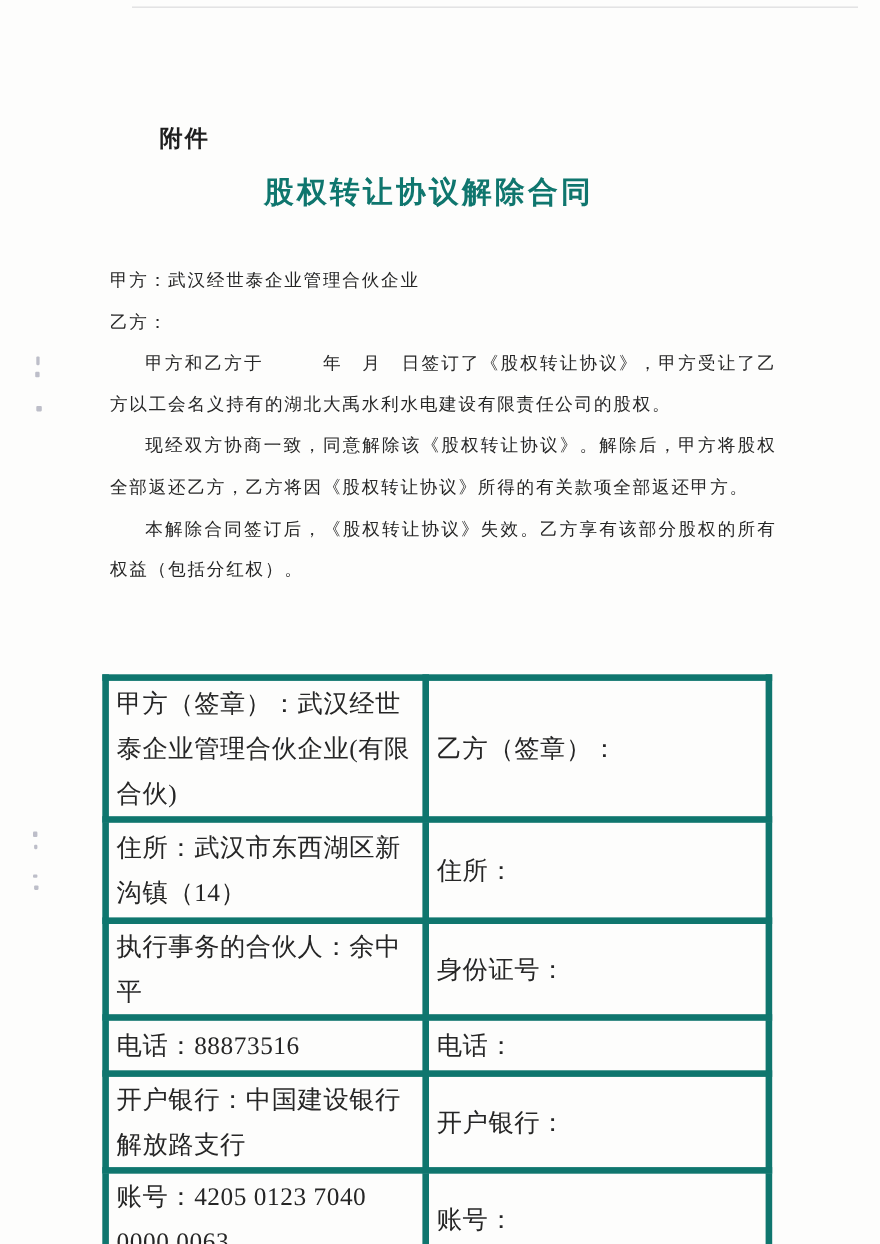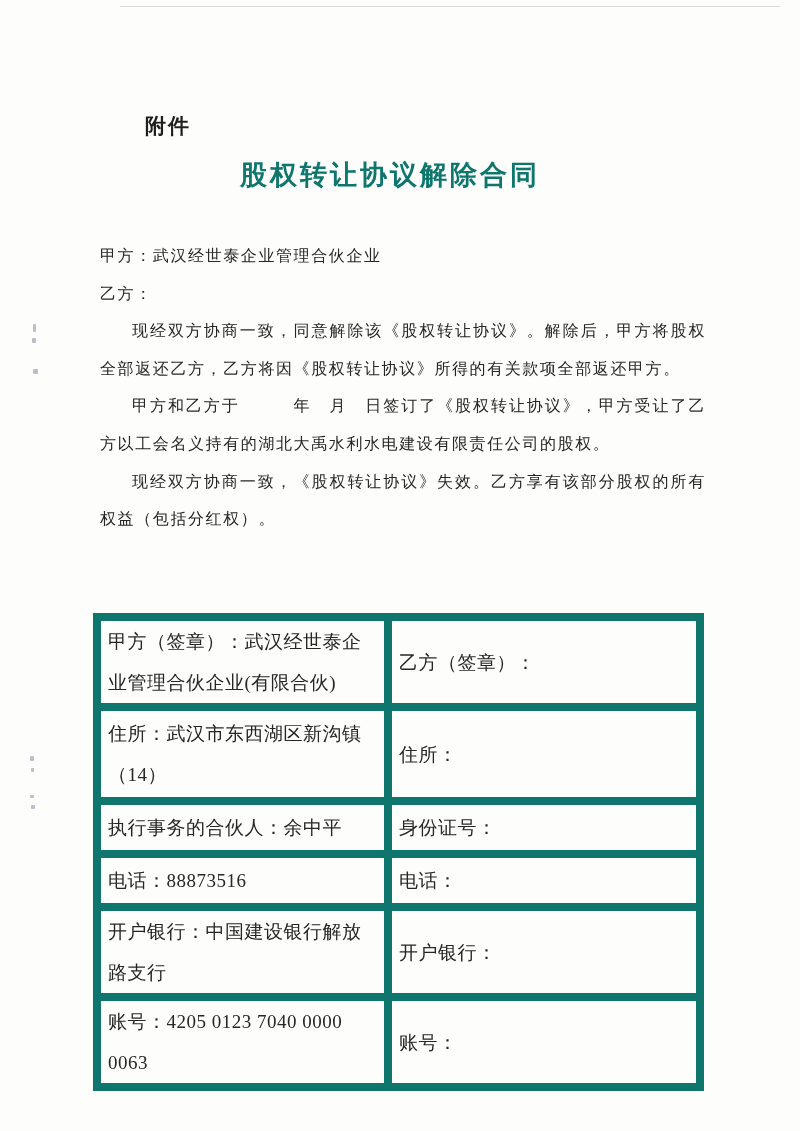--- a/index.html
+++ b/index.html
@@ -74,22 +74,22 @@
   }
   table.sig-table {
     position: absolute;
     left: 93px;
     top: 613px;
     width: 603px;
     border-collapse: collapse;
     table-layout: fixed;
   }
   table.sig-table td {
-    border: 8px solid #0f766e;
-    font-size: 19px;
+    border: 6px solid #0f766e;
+    font-size: 23px;
     letter-spacing: 0.5px;
     line-height: 41px;
     padding: 0 6px 0 7px;
     vertical-align: middle;
     color: #262626;
     overflow: hidden;
   }
   col.col-left  { width: 291px; }
   col.col-right { width: 312px; }
   tr.row-tall-1 td { height: 82px; }
@@ -106,23 +106,23 @@
 
   <div class="scan-edge-top"></div>
 
   <div class="attachment-label">附件</div>
 
   <div class="doc-title">股权转让协议解除合同</div>
 
   <div class="doc-body">
     <div class="party-line">甲方：武汉经世泰企业管理合伙企业</div>
     <div class="party-line">乙方：</div>
+    <p class="para">甲方和乙方于　　　年　月　日签订了《股权转让协议》，甲方受让了乙方以工会名义持有的湖北大禹水利水电建设有限责任公司的股权。</p>
     <p class="para">现经双方协商一致，同意解除该《股权转让协议》。解除后，甲方将股权全部返还乙方，乙方将因《股权转让协议》所得的有关款项全部返还甲方。</p>
-    <p class="para">甲方和乙方于　　　年　月　日签订了《股权转让协议》，甲方受让了乙方以工会名义持有的湖北大禹水利水电建设有限责任公司的股权。</p>
-    <p class="para">现经双方协商一致，《股权转让协议》失效。乙方享有该部分股权的所有权益（包括分红权）。</p>
+    <p class="para">本解除合同签订后，《股权转让协议》失效。乙方享有该部分股权的所有权益（包括分红权）。</p>
   </div>
 
   <table class="sig-table">
     <colgroup>
       <col class="col-left">
       <col class="col-right">
     </colgroup>
     <tbody>
       <tr class="row-tall-1">
         <td>甲方（签章）：武汉经世泰企业管理合伙企业(有限合伙)</td>

